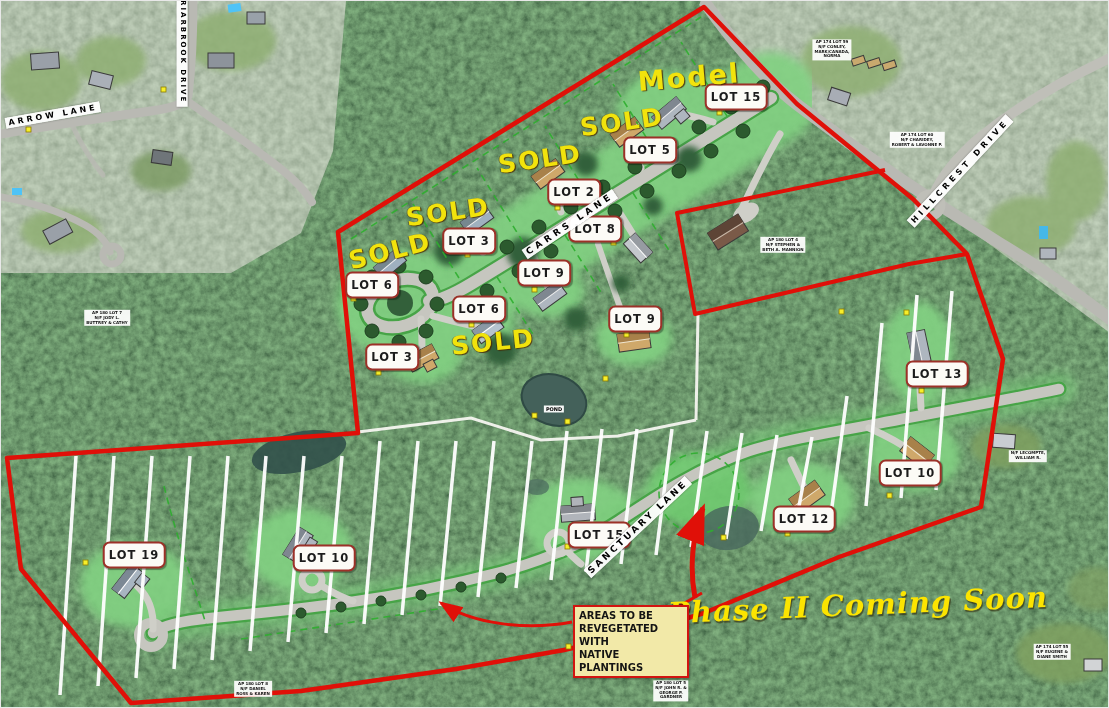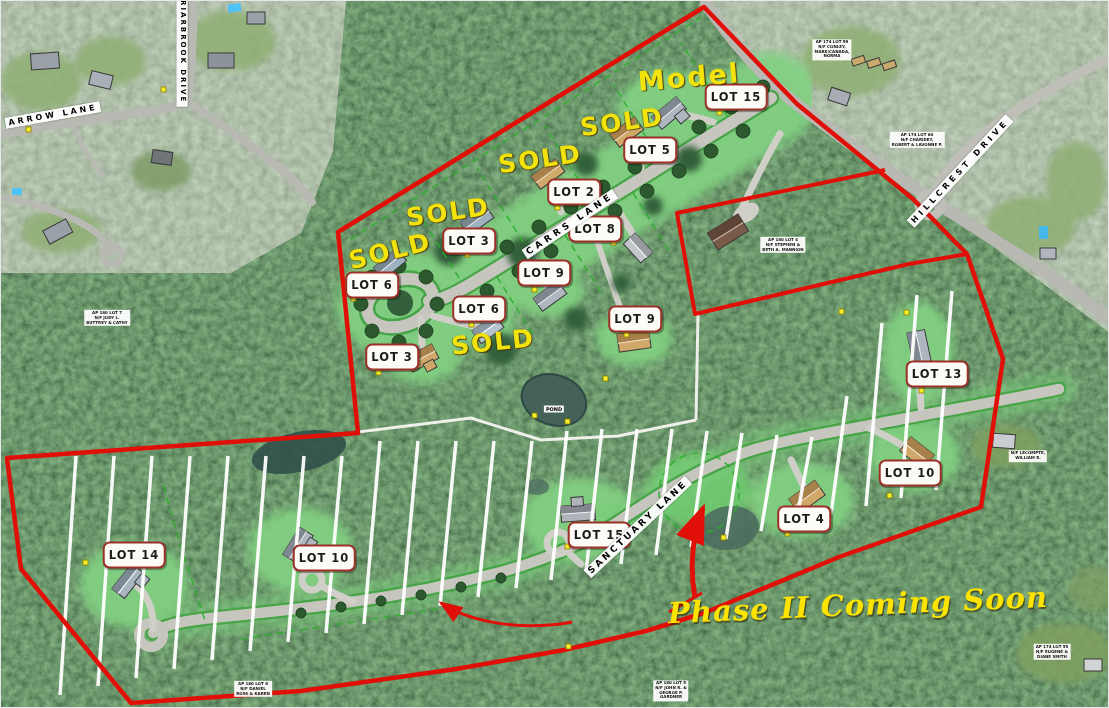--- a/index.html
+++ b/index.html
@@ -435,35 +435,38 @@
 <div class="ov lot" style="left:468px;top:240px">LOT 3</div>
 <div class="ov lot" style="left:371px;top:284px">LOT 6</div>
 <div class="ov lot" style="left:391px;top:356px">LOT 3</div>
 <div class="ov lot" style="left:478px;top:308px">LOT 6</div>
 <div class="ov lot" style="left:543px;top:272px">LOT 9</div>
 <div class="ov lot" style="left:594px;top:228px">LOT 8</div>
 <div class="ov lot" style="left:634px;top:318px">LOT 9</div>
 <div class="ov lot" style="left:735px;top:96px">LOT 15</div>
 
 <div class="ov lot" style="left:909px;top:472px">LOT 10</div>
-<div class="ov lot" style="left:803px;top:518px">LOT 4</div>
+<div class="ov lot" style="left:803px;top:518px">LOT 12</div>
 <div class="ov lot" style="left:598px;top:534px">LOT 15</div>
 <div class="ov lot" style="left:323px;top:557px">LOT 10</div>
-<div class="ov lot" style="left:133px;top:554px">LOT 14</div>
+<div class="ov lot" style="left:133px;top:554px">LOT 19</div>
 <div class="ov lot" style="left:936px;top:373px">LOT 13</div>
 
 <div class="ov sold" style="left:621px;top:121px;--r:-8deg">SOLD</div>
 <div class="ov sold" style="left:539px;top:158px;--r:-8deg">SOLD</div>
 <div class="ov sold" style="left:447px;top:211px;--r:-8deg">SOLD</div>
 <div class="ov sold" style="left:389px;top:250px;--r:-14deg">SOLD</div>
 <div class="ov sold" style="left:492px;top:341px;--r:-6deg">SOLD</div>
 <div class="ov model" style="left:688px;top:76px;--r:-5deg">Model</div>
 
 <div class="ov phase2" style="left:857px;top:604px;--r:-2.5deg">Phase II Coming Soon</div>
 
+<div class="note">AREAS TO BE
+REVEGETATED WITH
+NATIVE PLANTINGS</div>
 
 <div class="ov street" style="left:52px;top:114px;--r:-10deg">ARROW LANE</div>
 <div class="ov street" style="left:181px;top:47px;--r:90deg;font-size:7px;letter-spacing:2px">BRIARBROOK DRIVE</div>
 <div class="ov street" style="left:959px;top:170px;--r:-47deg;letter-spacing:4px">HILLCREST DRIVE</div>
 <div class="ov street" style="left:569px;top:223px;--r:-34deg;font-size:9px;letter-spacing:4px">CARRS LANE</div>
 <div class="ov street" style="left:637px;top:526px;--r:-43deg;font-size:9px;letter-spacing:3px">SANCTUARY LANE</div>
 
 <div class="ov pond" style="left:553px;top:408px">POND</div>
 
 <div class="ov tiny" style="left:916px;top:139px">AP 174 LOT 60

